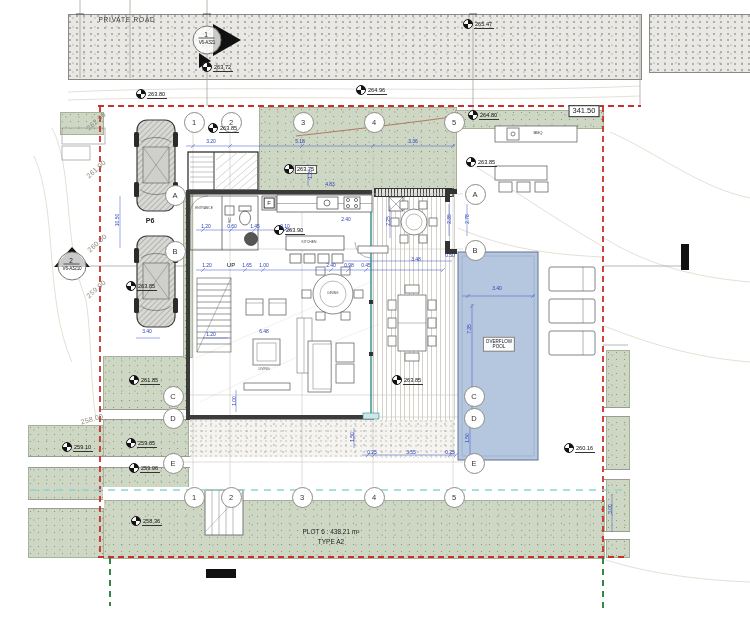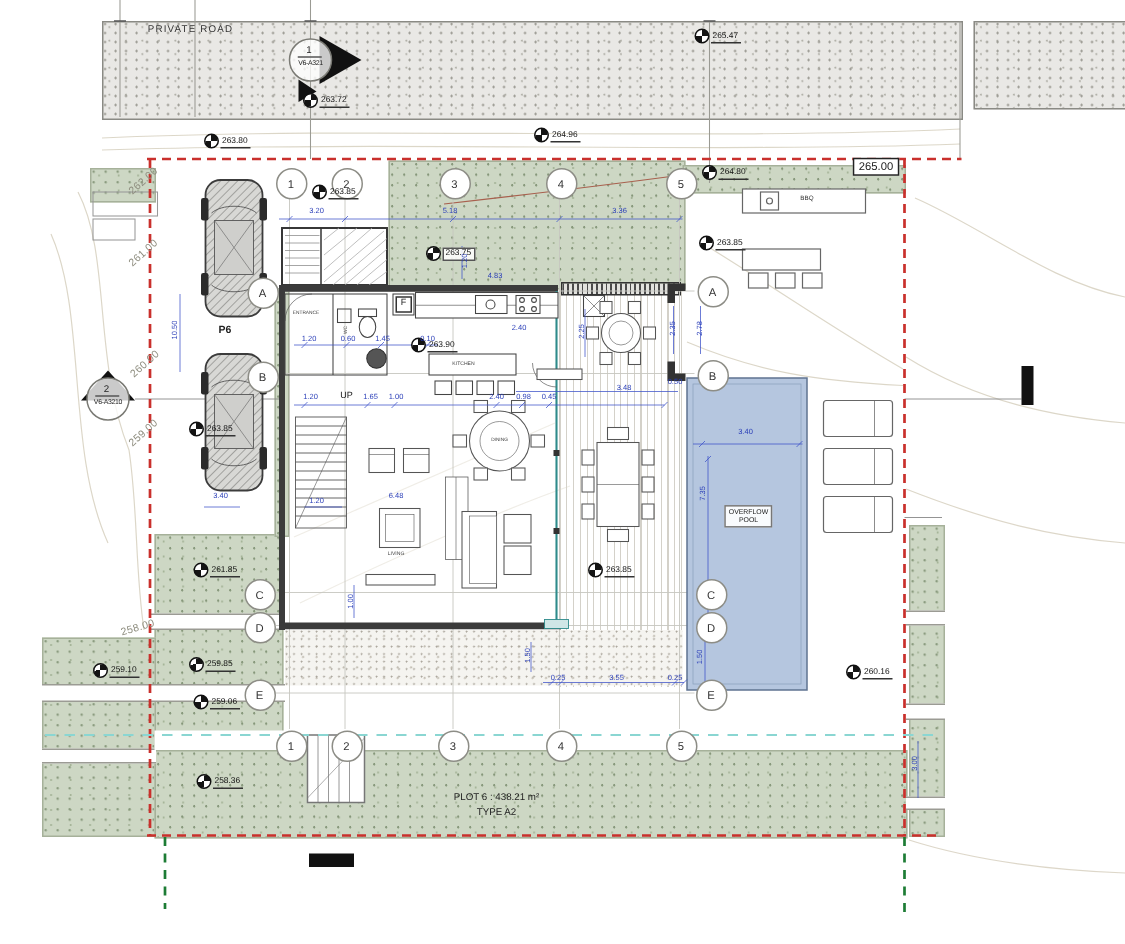--- a/index.html
+++ b/index.html
@@ -426,14 +426,14 @@
     <div class="lbl" style="left: 204px; top: 209px; font-size: 3.2px; color: rgb(68, 68, 68); transform: translate(-50%, -50%);">ENTRANCE</div>
     <div class="lbl" style="left: 231px; top: 220px; font-size: 3.2px; color: rgb(68, 68, 68); transform: translate(-50%, -50%) rotate(-90deg);">WC</div>
     <div class="lbl" style="left: 309px; top: 243px; font-size: 3.4px; color: rgb(68, 68, 68); transform: translate(-50%, -50%);">KITCHEN</div>
     <div class="lbl" style="left: 333px; top: 294px; font-size: 3.2px; color: rgb(68, 68, 68); transform: translate(-50%, -50%);">DINING</div>
     <div class="lbl" style="left: 264px; top: 370px; font-size: 3.4px; color: rgb(68, 68, 68); transform: translate(-50%, -50%);">LIVING</div>
     <div class="lbl" style="left: 538px; top: 133px; font-size: 4.2px; color: rgb(51, 51, 51); transform: translate(-50%, -50%);">BBQ</div>
     <div class="lbl bxl" style="left: 499px; top: 344px; font-size: 4.6px; transform: translate(-50%, -50%);">OVERFLOW
 POOL</div>
     <div class="lbl" style="left: 331px; top: 532px; font-size: 6.5px; transform: translate(-50%, -50%);">PLOT 6 : 438.21 m²</div>
     <div class="lbl" style="left: 331px; top: 542px; font-size: 6.5px; transform: translate(-50%, -50%);">TYPE A2</div>
-    <div class="lbl lvl-box" style="left: 584px; top: 111px; font-size: 7.5px; transform: translate(-50%, -50%);">265.00</div>
+    <div class="lbl lvl-box" style="left: 584px; top: 111px; font-size: 7.5px; transform: translate(-50%, -50%);">341.50</div>
   </div>
 
 </body></html>

